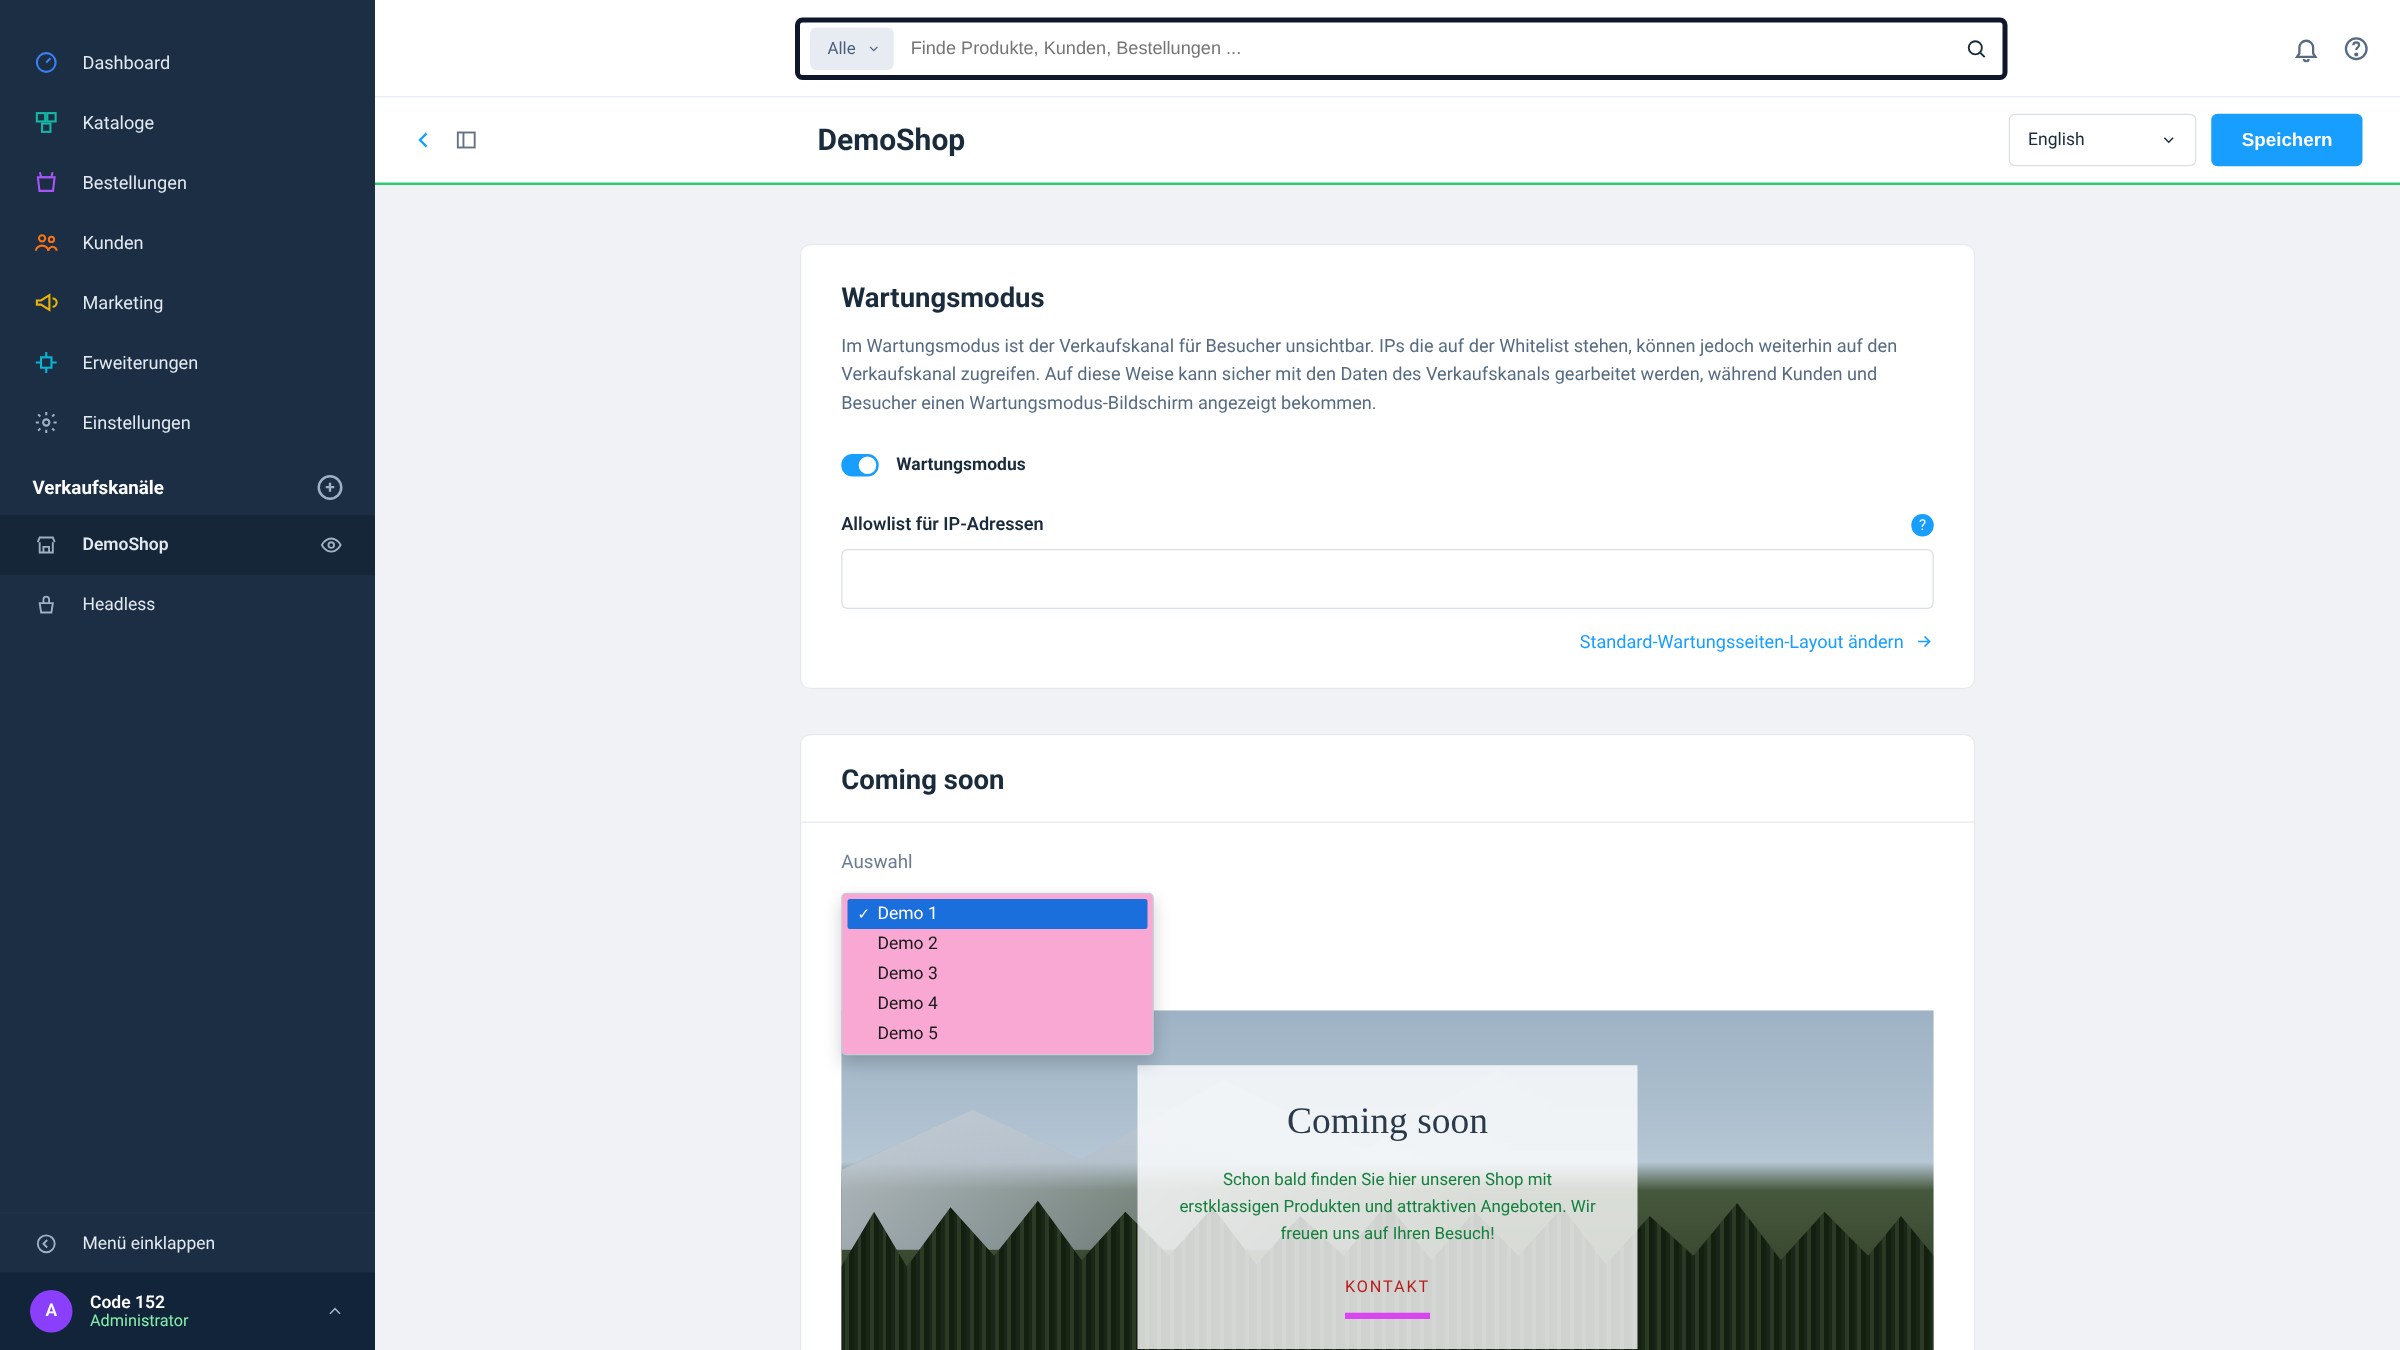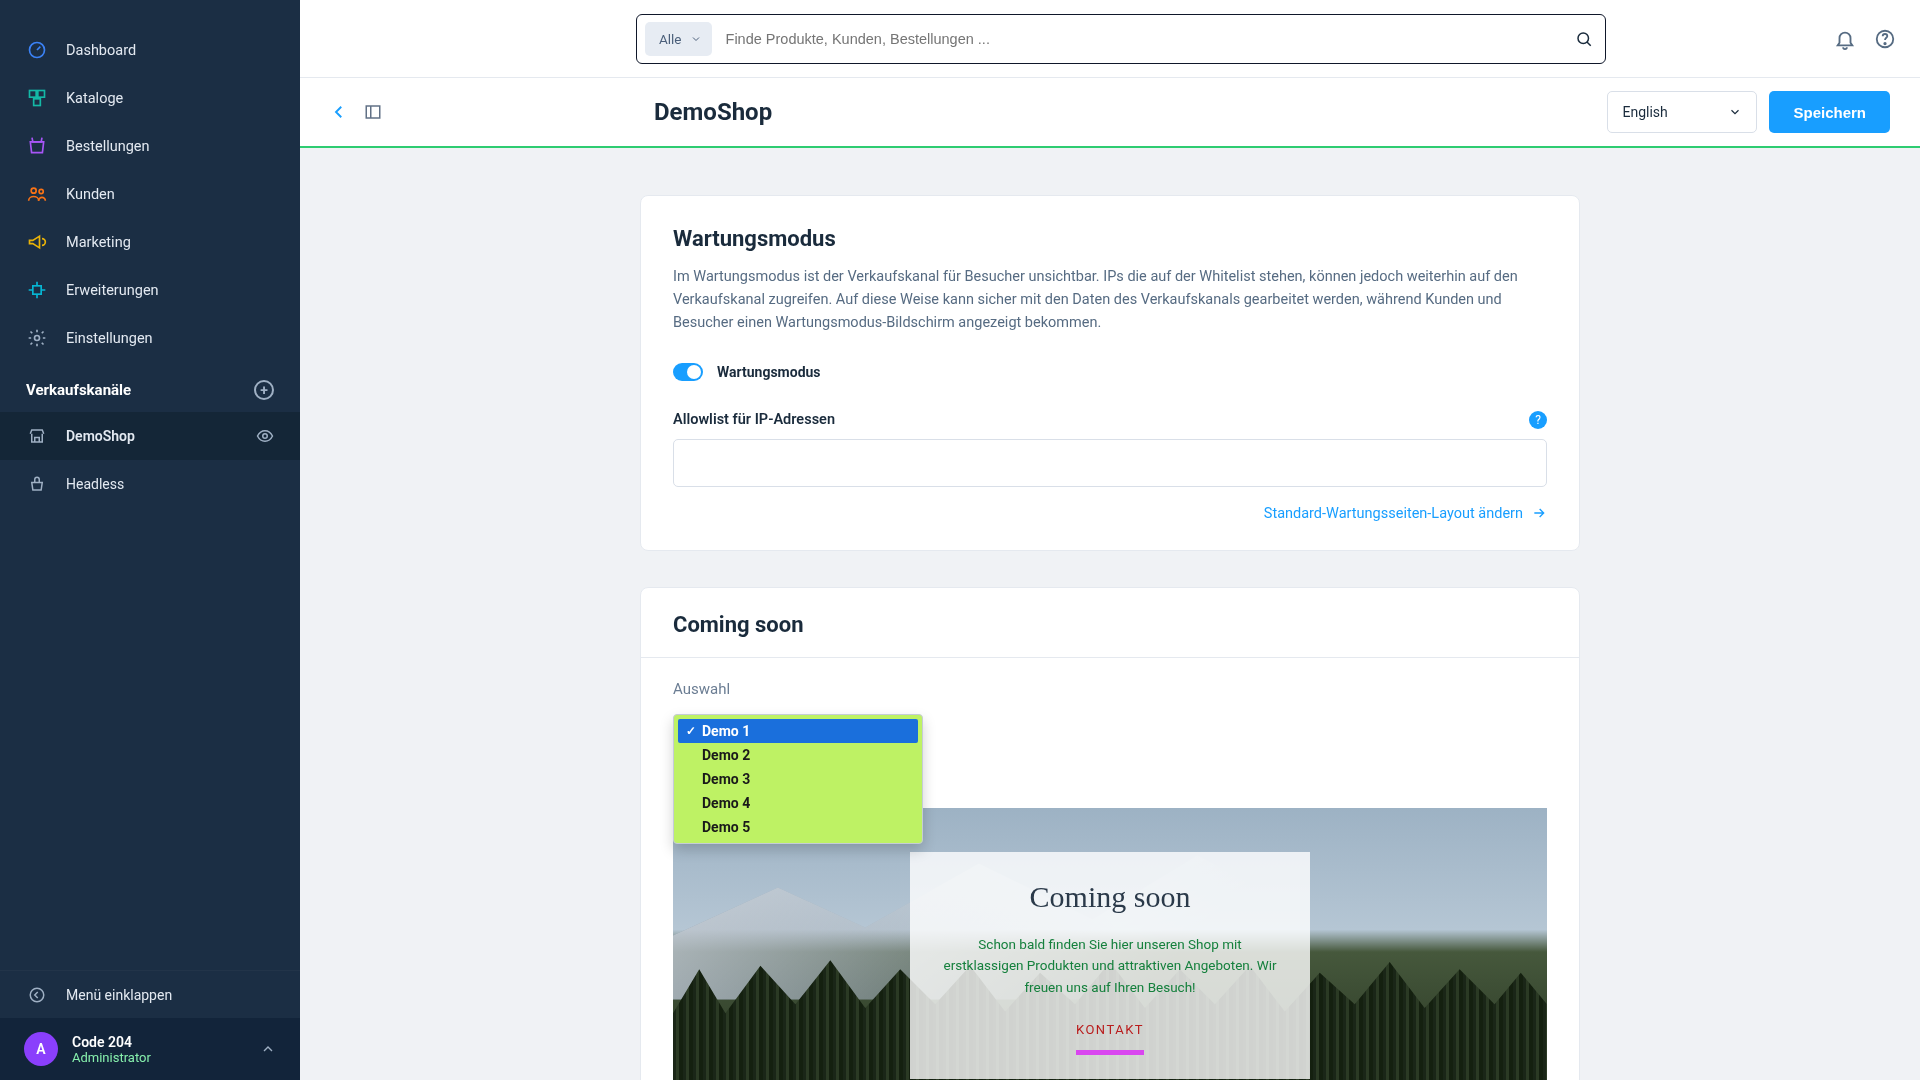--- a/index.html
+++ b/index.html
@@ -30,21 +30,21 @@
   .collapse-row { display: flex; align-items: center; height: 48px; padding: 0 26px; cursor: pointer; color: #e3e9f1; border-top: 1px solid rgba(255,255,255,0.03); }
   .collapse-row .nav-icon { margin-right: 18px; }
   .user-block { background: #12243a; padding: 14px 24px; display: flex; align-items: center; justify-content: space-between; }
   .avatar { width: 34px; height: 34px; border-radius: 50%; background: #8a3ffc; color: #fff; display: flex; align-items: center; justify-content: center; font-weight: 600; margin-right: 14px; }
   .user-left { display: flex; align-items: center; }
   .user-name { color: #fff; font-weight: 600; font-size: 14px; }
   .user-role { color: #86efac; font-size: 13px; }
 
   
   .topbar { position: fixed; left: 300px; right: 0; top: 0; height: 78px; background: #fff; border-bottom: 1px solid #e5e9ef; display: flex; align-items: center; justify-content: space-between; padding: 0 24px 0 0; }
-  .search-wrap { margin-left: 336px; width: 970px; height: 50px; border: 1px solid #0f172a; border-radius: 6px; display: flex; align-items: center; padding: 0 12px 0 8px; }
+  .search-wrap { margin-left: 336px; width: 970px; height: 50px; border: 4px solid #0f172a; border-radius: 6px; display: flex; align-items: center; padding: 0 12px 0 8px; }
   .search-type { background: #e7ecf3; border-radius: 5px; height: 34px; padding: 0 10px 0 14px; display: flex; align-items: center; color: #4b5f7a; font-size: 13.5px; cursor: pointer; }
   .search-type svg { margin-left: 8px; }
   .search-input { flex: 1; border: none; outline: none; font-size: 14.5px; color: #6b7d93; margin-left: 14px; background: transparent; }
   .search-icon { color: #1a2b3c; }
   .top-right { display: flex; align-items: center; gap: 18px; color: #566b82; }
   .top-btn { cursor: pointer; }
 
   
   .page-header { position: fixed; left: 300px; right: 0; top: 78px; height: 70px; background: #fff; border-bottom: 2px solid #2ecc71; display: flex; align-items: center; justify-content: space-between; padding: 0 30px; }
   .ph-left { display: flex; align-items: center; gap: 16px; }
@@ -68,21 +68,21 @@
   .field-label { font-weight: 600; color: #1a2b3c; font-size: 14.5px; }
   .help-badge { width: 18px; height: 18px; border-radius: 50%; background: #189eff; color: #fff; display: flex; align-items: center; justify-content: center; font-size: 12px; cursor: pointer; }
   .text-input { width: 100%; height: 48px; border: 1px solid #d9dfe8; border-radius: 5px; margin-top: 10px; padding: 0 12px; font-size: 14px; }
   .link-row { display: flex; justify-content: flex-end; margin-top: 18px; }
   .blue-link { color: #189eff; font-size: 14.5px; cursor: pointer; display: inline-flex; align-items: center; gap: 8px; }
 
   .card.coming { padding: 0 0 0 0; overflow: visible; }
   .coming-head { padding: 24px 32px 20px; border-bottom: 1px solid #e5e9ef; font-size: 22px; font-weight: 700; }
   .coming-body { padding: 22px 32px 0; position: relative; }
   .select-label { color: #6b7d93; font-size: 15px; margin-bottom: 6px; }
-  .dropdown { position: absolute; left: 32px; top: 56px; width: 250px; background: #bef264; border: 1px solid #c5ccd6; border-radius: 4px; box-shadow: 0 6px 14px rgba(0,0,0,0.18); padding: 4px; z-index: 5; font-weight: bold; }
+  .dropdown { position: absolute; left: 32px; top: 56px; width: 250px; background: #f9a8d4; border: 1px solid #c5ccd6; border-radius: 4px; box-shadow: 0 6px 14px rgba(0,0,0,0.18); padding: 4px; z-index: 5; }
   .dd-item { height: 24px; padding: 0 8px 0 24px; display: flex; align-items: center; font-size: 14px; color: #1a1a1a; border-radius: 2px; cursor: pointer; position: relative; }
   .dd-item.selected { background: #1a6fdc; color: #fff; }
   .dd-item.selected::before { content: "✓"; position: absolute; left: 8px; font-size: 12px; }
 
   .preview { margin-top: 110px; width: 100%; height: 320px; position: relative; overflow: hidden; }
   .preview-bg { position: absolute; inset: 0; background: linear-gradient(to bottom, #9db2c4 0%, #b5c6d4 38%, #46583c 45%, #1e2a1a 100%); }
   .mountains { position: absolute; top: 10%; left: 0; right: 0; height: 50%; background:
     linear-gradient(135deg, rgba(255,255,255,0.6) 0%, rgba(255,255,255,0.2) 40%, transparent 60%),
     linear-gradient(45deg, rgba(90,110,130,0.8) 0%, transparent 50%);
     clip-path: polygon(0% 100%, 0% 60%, 12% 30%, 22% 55%, 35% 15%, 48% 50%, 60% 10%, 72% 45%, 85% 20%, 100% 55%, 100% 100%);
@@ -226,21 +226,21 @@
           <path d="M13 8l-4 4 4 4"></path>
         </svg>
       </span>
     <span>Menü einklappen</span>
   </div>
 
   <div class="user-block">
     <div class="user-left">
       <div class="avatar">A</div>
       <div>
-        <div class="user-name">Code 204</div>
+        <div class="user-name">Code 152</div>
         <div class="user-role">Administrator</div>
       </div>
     </div>
     <span class="c-gray">
         <svg width="16" height="16" viewBox="0 0 24 24" fill="none" stroke="currentColor" stroke-width="2">
           <path d="M6 15l6-6 6 6"></path>
         </svg>
       </span>
   </div>
 </aside>

